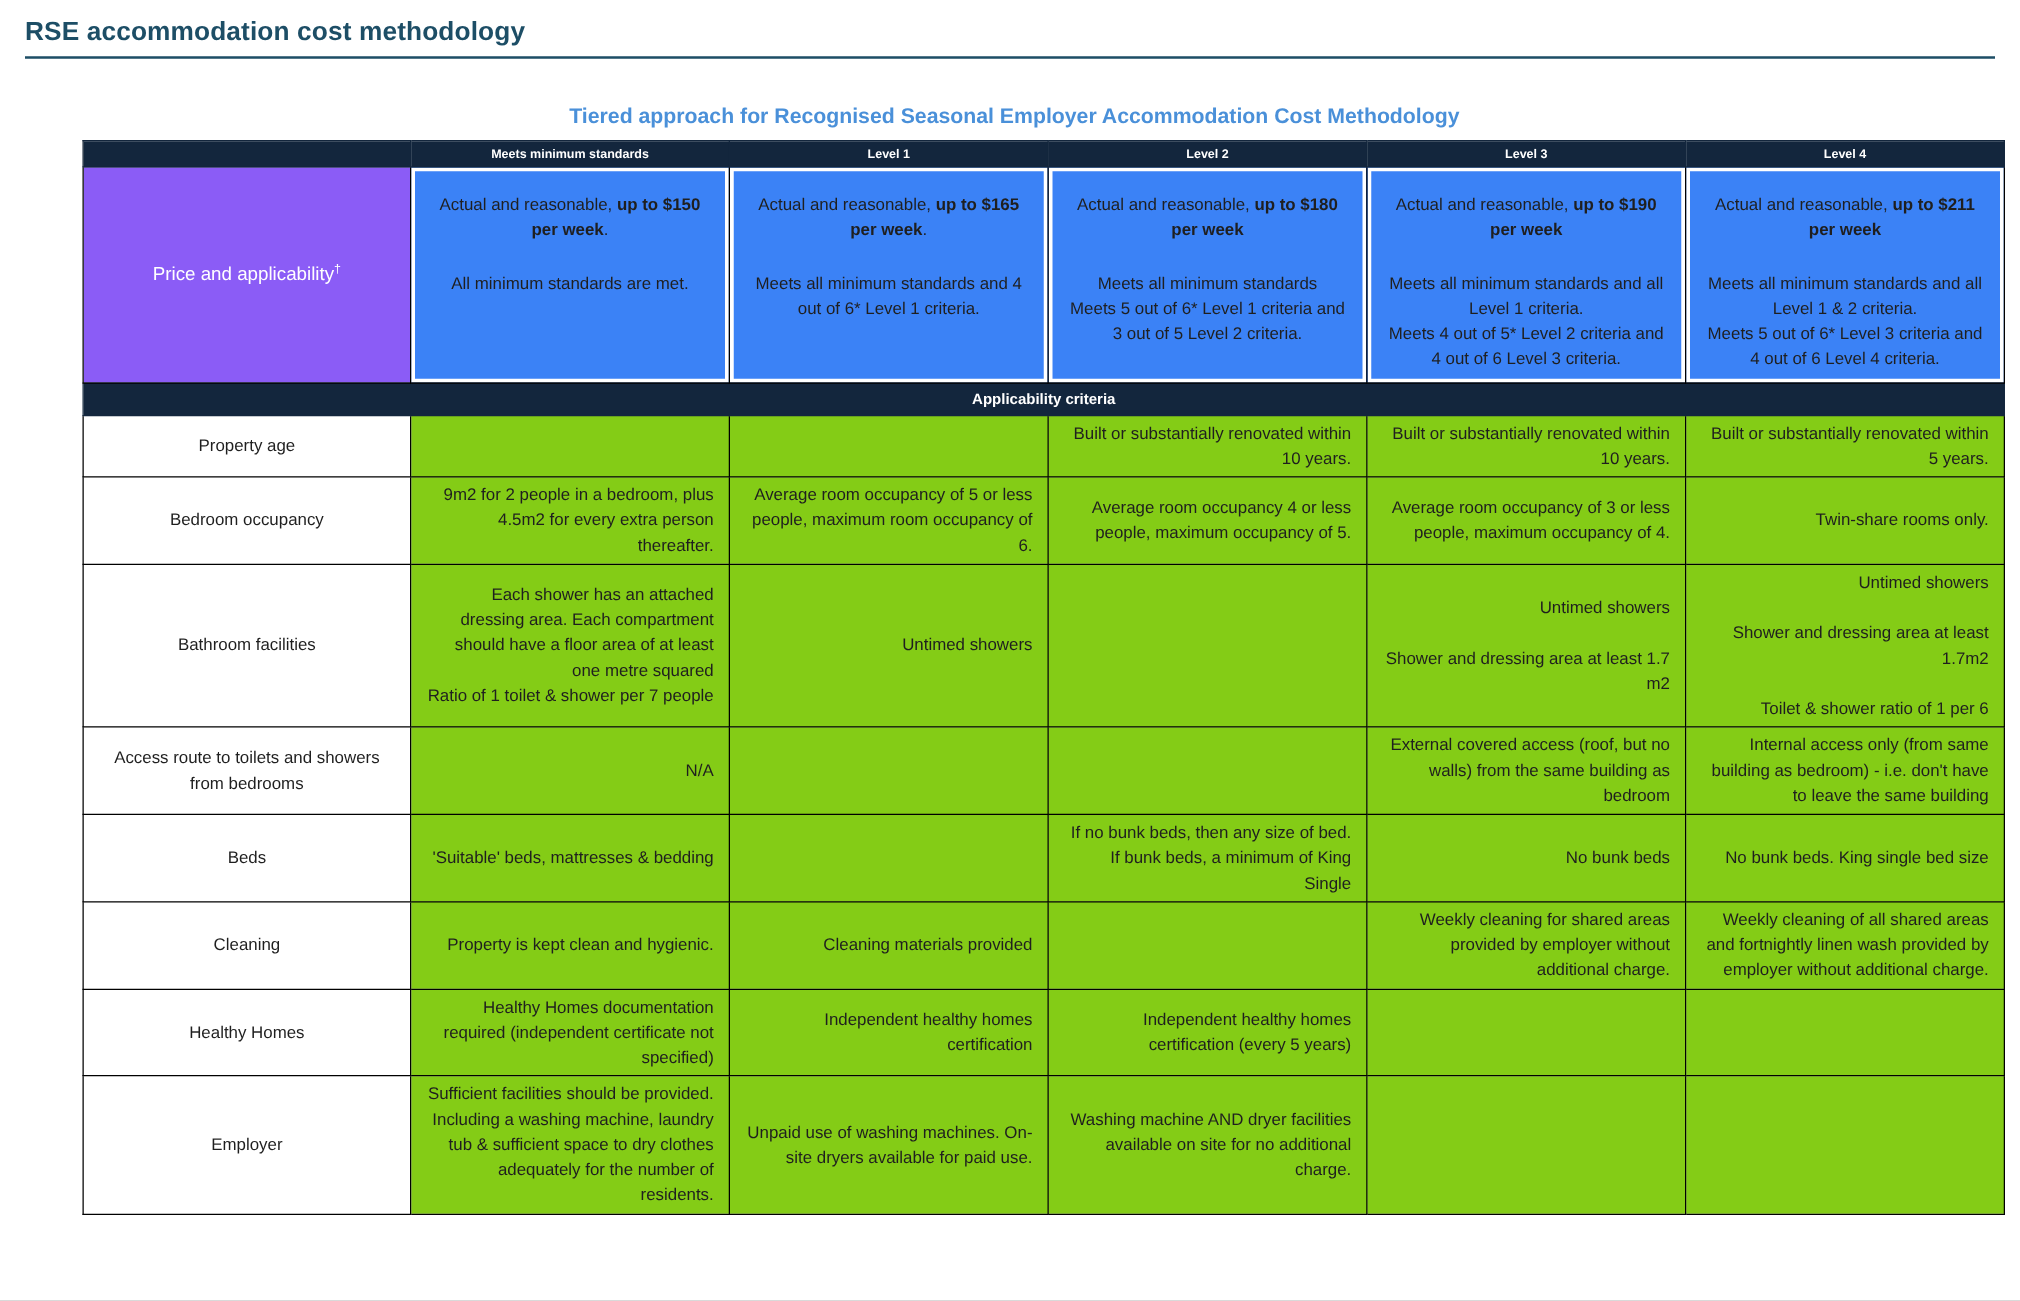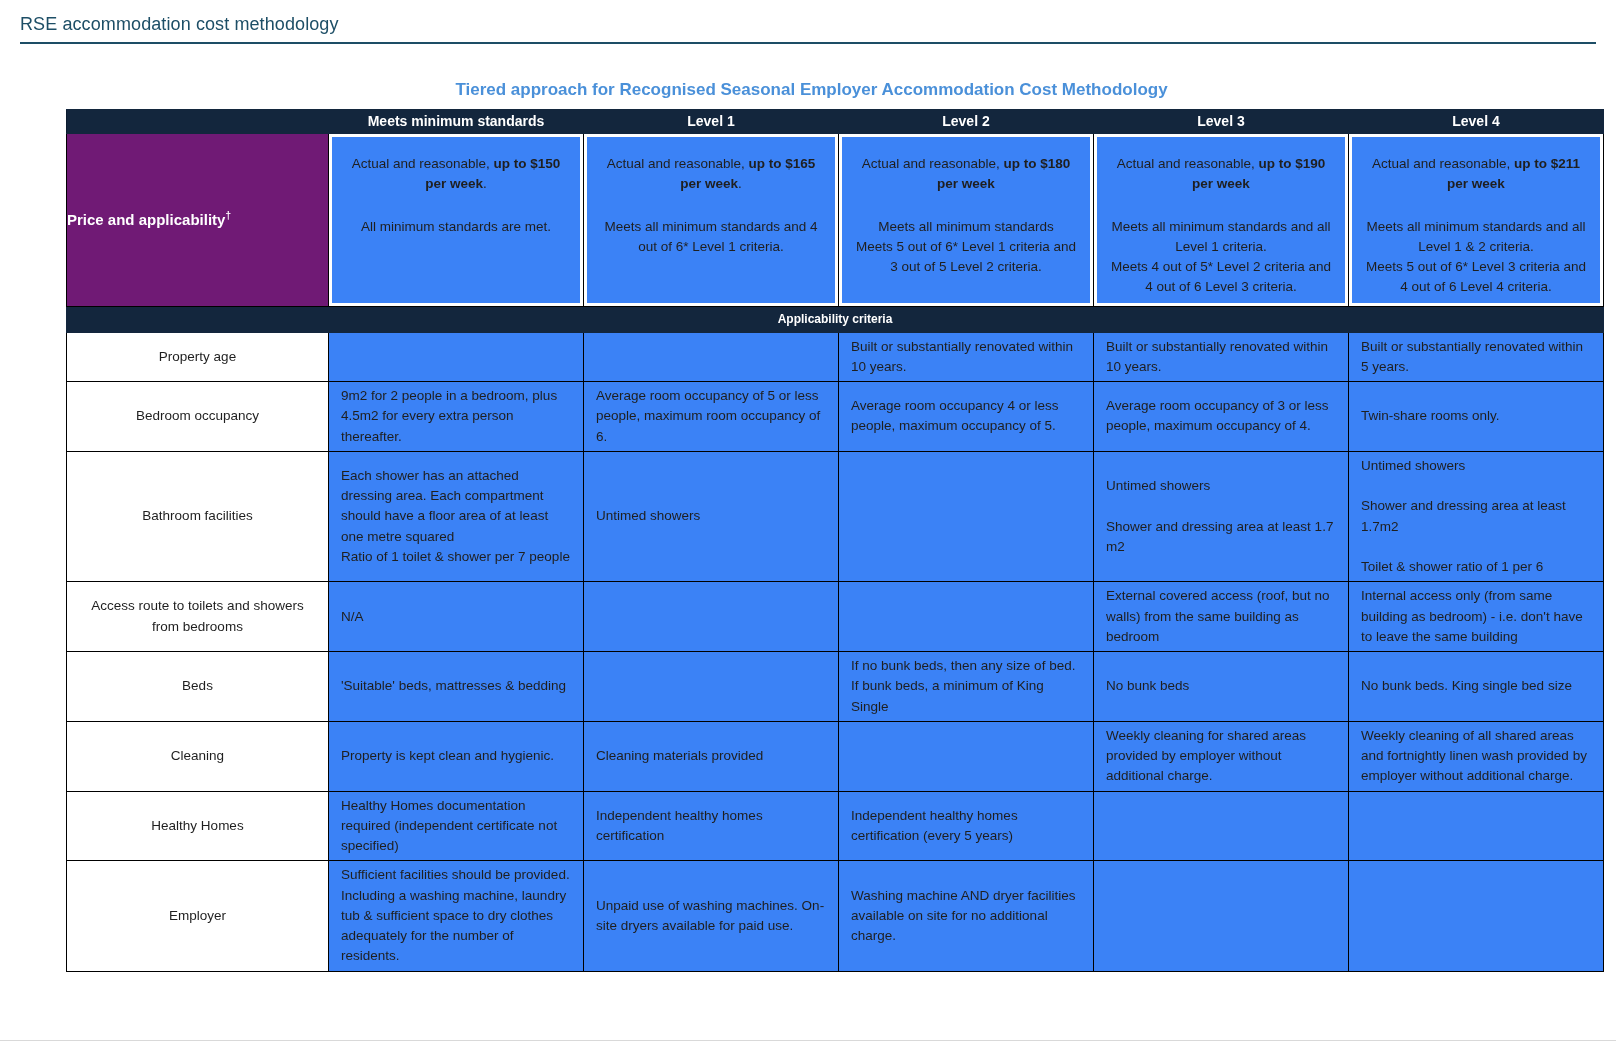--- a/index.html
+++ b/index.html
@@ -7,50 +7,50 @@
   body {
     width: 1616px; height: 1041px;
     font-family: "Liberation Sans", sans-serif;
     color: #1f1f1f;
     position: relative;
     overflow: hidden;
   }
   .page { padding: 14px 20px 0 20px; height: 1041px; border-bottom: 1px solid #d9d9d9; }
 
   h1.page-title {
-    font-size: 18px; font-weight: normal; color: #1d4e66;
+    font-size: 21px; font-weight: bold; color: #1d4e66;
     letter-spacing: 0.1px; margin-bottom: 7px;
   }
   .title-rule { border: none; border-top: 2px solid #1d4e66; width: 1576px; margin-bottom: 36px; }
 
   .table-wrap { width: 1537px; padding-left: 46px; }
   h2.table-title {
     font-size: 17px; font-weight: bold; color: #4a90d9;
     text-align: center; margin-bottom: 9px;
   }
 
   table.methodology {
     border-collapse: collapse; table-layout: fixed; width: 1537px;
     font-size: 13.5px; line-height: 1.5;
   }
   table.methodology td, table.methodology th { border: 1px solid #000; }
 
   
   tr.head-row th {
     background: #13263d; color: #ffffff; font-weight: bold;
-    font-size: 14px; height: 21px; padding: 1px 4px;
+    font-size: 10px; height: 21px; padding: 1px 4px;
     border: 1px solid #13263d; border-left: 1px solid #0b1b2e;
     text-align: center; vertical-align: middle;
   }
 
   
   tr.price-row { height: 160px; }
   td.price-label {
-    background: #701a75; color: #ffffff; font-weight: bold;
-    font-size: 15px; vertical-align: middle;
+    background: #8b5cf6; color: #ffffff; font-weight: normal;
+    font-size: 15px; text-align: center; vertical-align: middle;
     border: 1px solid #13263d;
   }
   td.price-label sup { font-size: 10px; }
   td.price-cell {
     background: #3b82f6; vertical-align: top; text-align: center;
     padding: 20px 12px 8px 12px;
     box-shadow: inset 0 0 0 3px #ffffff;
     border: 1px solid #000;
   }
   .price-rest { white-space: pre-line; margin-top: 22px; }
@@ -61,22 +61,22 @@
     font-size: 12px; text-align: center; height: 26px;
     border: 1px solid #13263d; padding: 2px;
   }
 
   
   td.label-cell {
     font-weight: normal; text-align: center; vertical-align: middle;
     padding: 4px 14px; background: #ffffff;
   }
   td.body-cell {
-    text-align: left; vertical-align: middle;
-    padding: 4px 12px; background: #3b82f6;
+    text-align: right; vertical-align: middle;
+    padding: 4px 12px; background: #84cc16;
     white-space: pre-line;
   }
 </style>
 </head>
 <body>
 
 <div class="page">
 
   <h1 class="page-title">RSE accommodation cost methodology</h1>
   <hr class="title-rule">

